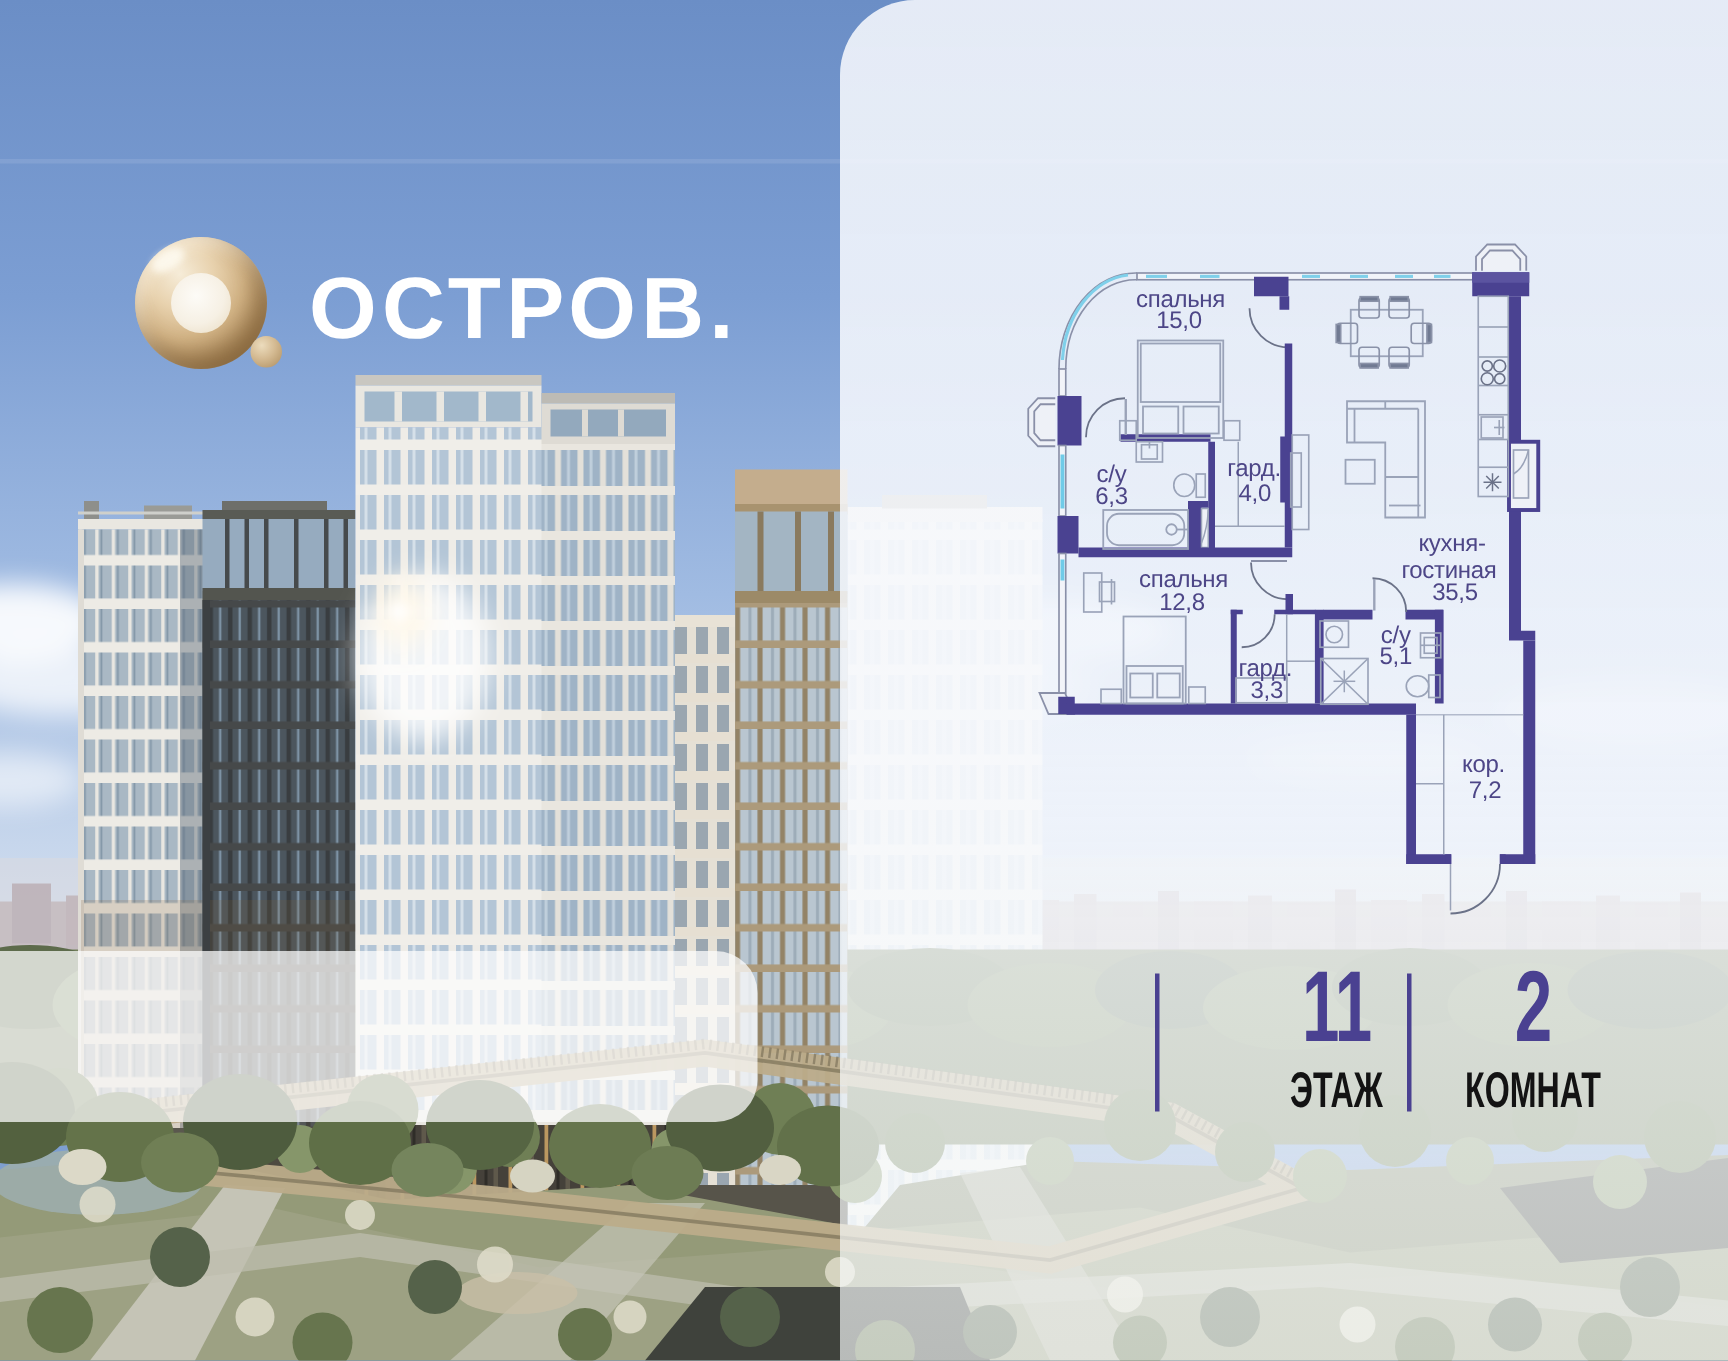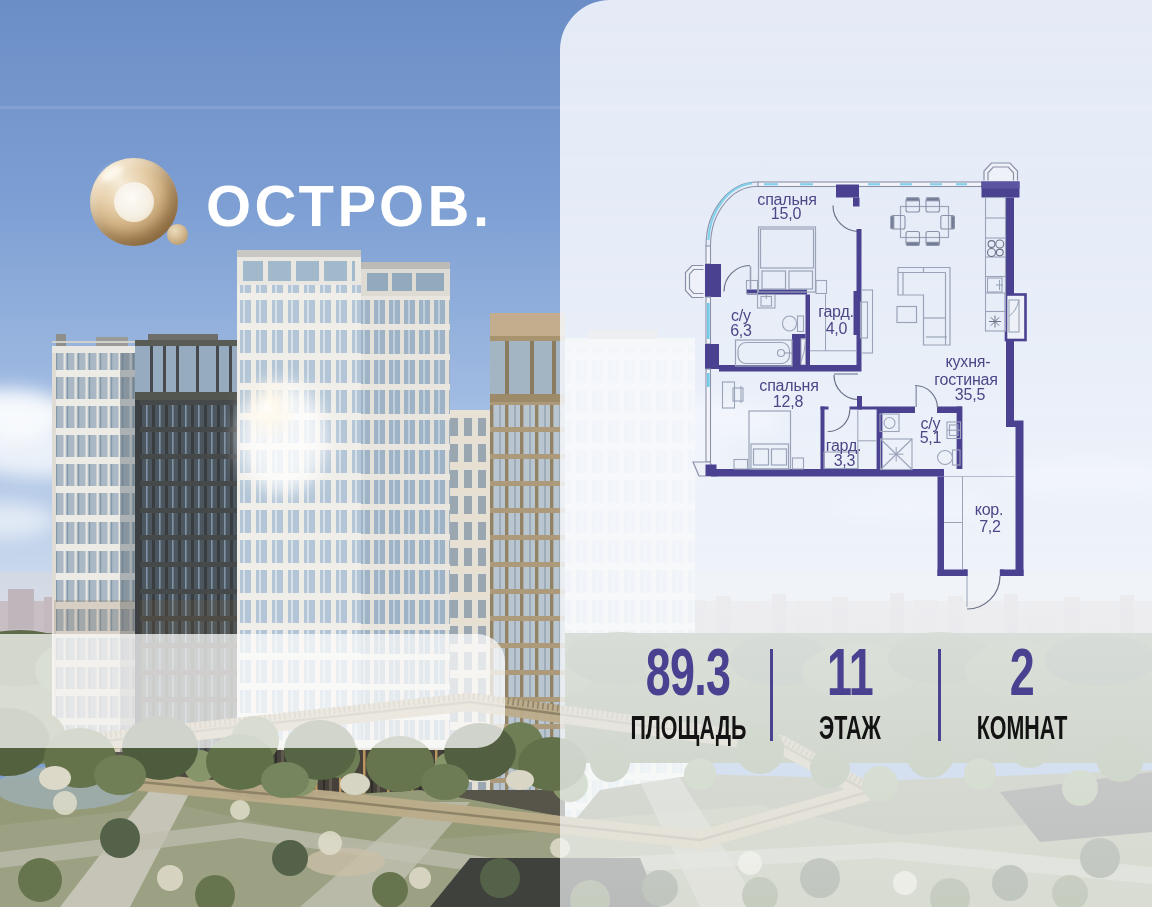--- a/index.html
+++ b/index.html
@@ -693,28 +693,24 @@
     background:radial-gradient(circle at 42% 38%,#fdfbf7 0%,#f6f0e4 55%,#e8dabf 100%);"></div>
 
   <div style="position:absolute;left:167px;top:224px;width:21px;height:21px;border-radius:50%;
     background:radial-gradient(circle at 36% 30%,#ecdcbd 0%,#d4ba92 45%,#ac8c5d 100%);"></div>
 
   <div id="logotext">ОСТРОВ.</div>
 </div>
 
 <div id="promo"></div>
 
-<div class="stat" style="left:598px;top:642px;width:180px;">
-  <span class="num">89.3</span>
-  <span class="lab">ПЛОЩАДЬ</span>
-</div>
 
 <div class="vdiv" style="left:770px;top:649px;height:92px;"></div>
 
-<div class="stat" style="left:760px;top:642px;width:180px;">
+<div class="stat" style="left:801px;top:642px;width:180px;">
   <span class="num">11</span>
   <span class="lab">ЭТАЖ</span>
 </div>
 
 <div class="vdiv" style="left:938px;top:649px;height:92px;"></div>
 
 <div class="stat" style="left:932px;top:642px;width:180px;">
   <span class="num">2</span>
   <span class="lab">КОМНАТ</span>
 </div>

